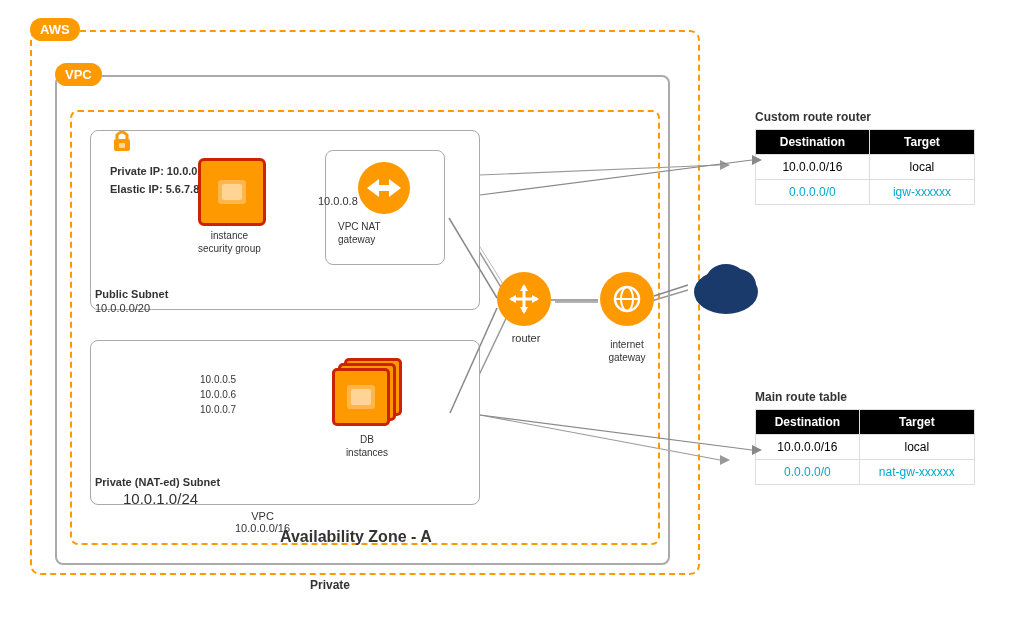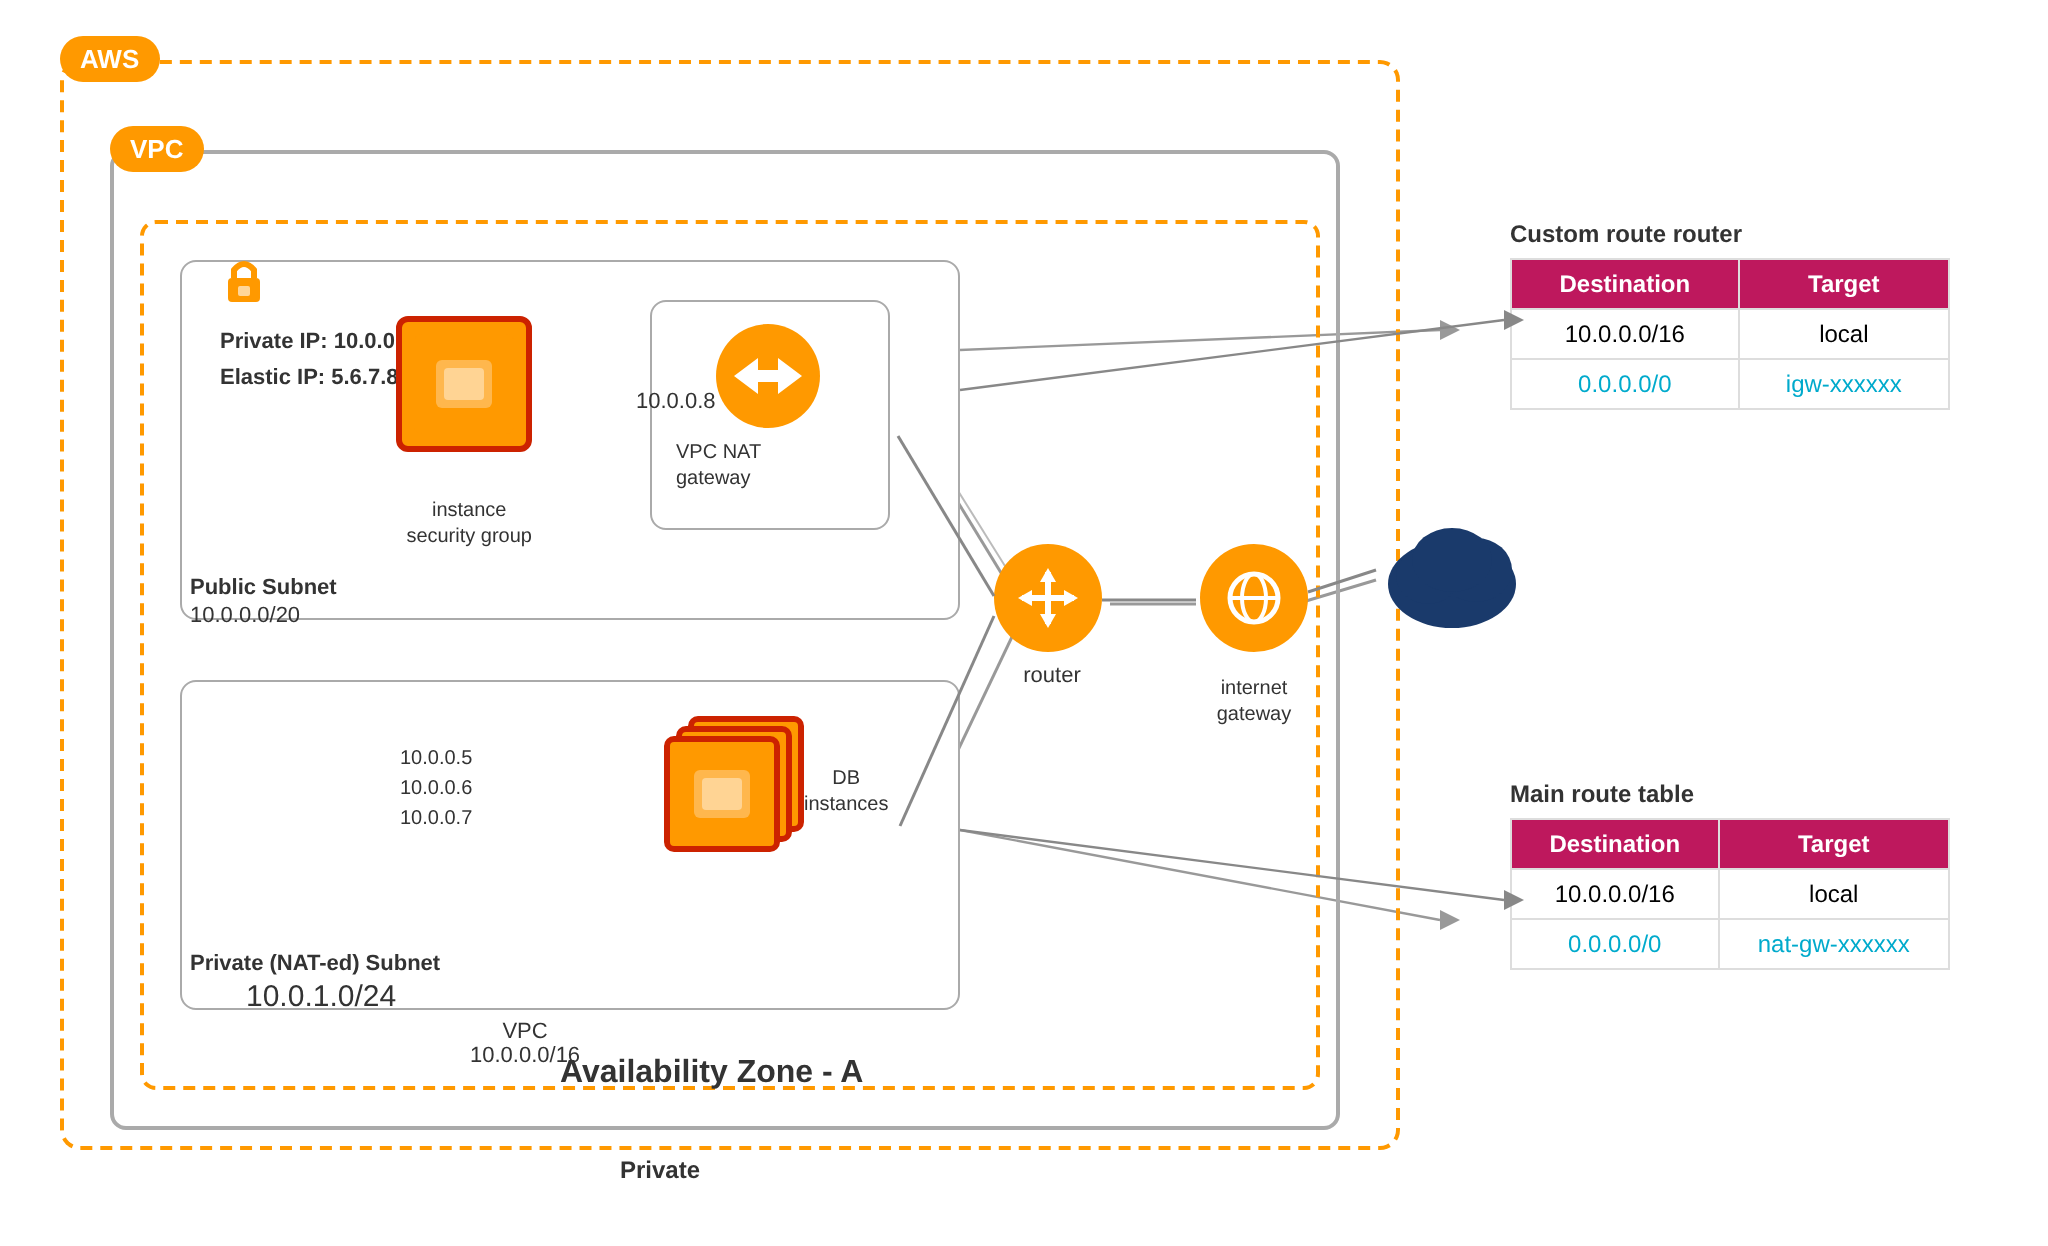--- a/index.html
+++ b/index.html
@@ -183,21 +183,21 @@
     }
 
     
     .route-table {
       position: absolute;
       border-collapse: collapse;
       width: 220px;
     }
 
     .route-table th {
-      background: #be185d;
+      background: #000000;
       color: white;
       padding: 5px 15px;
       text-align: center;
       font-size: 12px;
       border: 1px solid #ddd;
     }
 
     .route-table td {
       padding: 5px 15px;
       text-align: center;
@@ -269,21 +269,21 @@
   </div>
 
   <div class="private-ip-label">
     <strong>Private IP: 10.0.0.5</strong>
   </div>
 
   <div class="elastic-ip-label" style="position:absolute;left:110px;top:183px;font-size:11px;">
     <strong>Elastic IP: 5.6.7.8</strong>
   </div>
 
-  <div style="position:absolute; left:198px; top:158px; display:flex; flex-direction:column; align-items:flex-end;gap:20px;">
+  <div style="position:absolute; left:198px; top:158px; display:flex; flex-direction:column; align-items:flex-start;">
 
     <div style="width:68px;height:68px;background:#FF9900;border:3px solid #cc2200;border-radius:6px;display:flex;align-items:center;justify-content:center;">
       <div style="width:50px;height:50px;background:#FF9900;border-radius:4px;display:flex;align-items:center;justify-content:center;">
         <svg width="36" height="36" viewBox="0 0 36 36">
           <rect x="4" y="6" width="28" height="24" rx="3" fill="white" opacity="0.3"></rect>
           <rect x="8" y="10" width="20" height="16" rx="2" fill="white" opacity="0.4"></rect>
         </svg>
       </div>
     </div>
     <div style="font-size:10px;text-align:center;color:#333;margin-top:3px;line-height:1.3;">
@@ -321,21 +321,21 @@
   </div>
 
   <div class="private-subnet-box"></div>
 
   <div class="db-ips">
     <div>10.0.0.5</div>
     <div>10.0.0.6</div>
     <div>10.0.0.7</div>
   </div>
 
-  <div style="position:absolute;left:332px;top:358px;display:flex;flex-direction:row;align-items:center;">
+  <div style="position:absolute;left:332px;top:358px;display:flex;flex-direction:column;align-items:center;">
 
     <div style="position:relative;width:70px;height:72px;">
       <div style="position:absolute;left:12px;top:0;width:58px;height:58px;background:#FF9900;border:3px solid #cc2200;border-radius:5px;"></div>
       <div style="position:absolute;left:6px;top:5px;width:58px;height:58px;background:#FF9900;border:3px solid #cc2200;border-radius:5px;"></div>
       <div style="position:absolute;left:0;top:10px;width:58px;height:58px;background:#FF9900;border:3px solid #cc2200;border-radius:5px;display:flex;align-items:center;justify-content:center;">
         <svg width="36" height="36" viewBox="0 0 36 36">
           <rect x="4" y="6" width="28" height="24" rx="3" fill="white" opacity="0.3"></rect>
           <rect x="8" y="10" width="20" height="16" rx="2" fill="white" opacity="0.4"></rect>
         </svg>
       </div>

